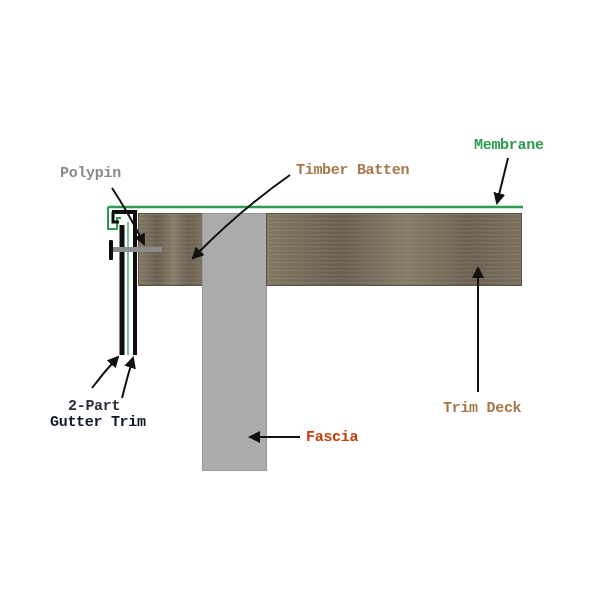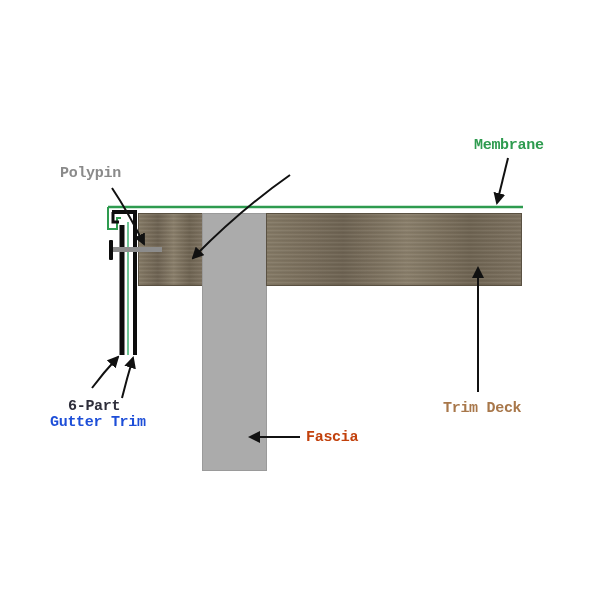--- a/index.html
+++ b/index.html
@@ -68,23 +68,24 @@
 
       <path d="M300,437 L250,437" marker-end="url(#ah)"></path>
 
       <path d="M92,388 Q104,372 118,357" marker-end="url(#ah)"></path>
       <path d="M122,398 Q127,378 133,358" marker-end="url(#ah)"></path>
     </g>
   </svg>
 
   <div class="label" style="left:474px; top:137px; color:#2e9b4f;">Membrane</div>
 
+  <div class="label" style="left:296px; top:162px; color:#a8774a;">Timber Batten</div>
 
   <div class="label" style="left:60px; top:165px; color:#8a8a8a;">Polypin</div>
 
   <div class="label" style="left:443px; top:400px; color:#a8774a;">Trim Deck</div>
 
   <div class="label" style="left:306px; top:429px; color:#c2410c;">Fascia</div>
 
-  <div class="label" style="left:68px; top:398px; color:#2e2e3a;">6-Part</div>
-  <div class="label" style="left:50px; top:414px; color:#1d4ed8;">Gutter Trim</div>
+  <div class="label" style="left:68px; top:398px; color:#2e2e3a;">2-Part</div>
+  <div class="label" style="left:50px; top:414px; color:#0f172a;">Gutter Trim</div>
 
 </div>
 
 </body></html>

